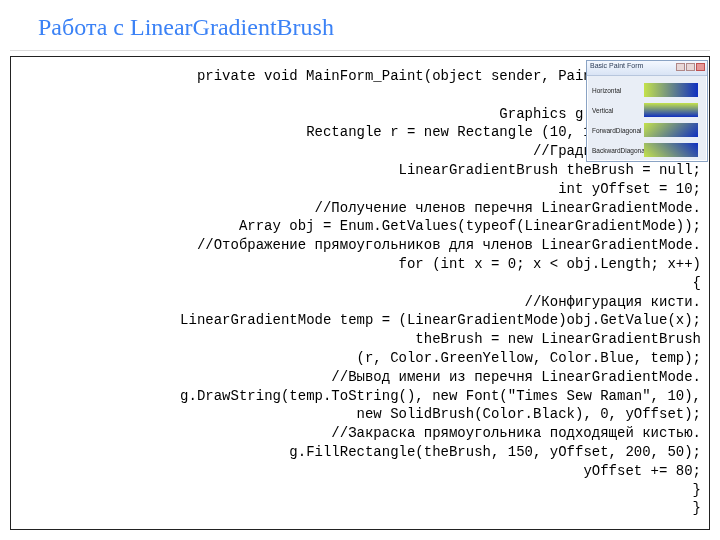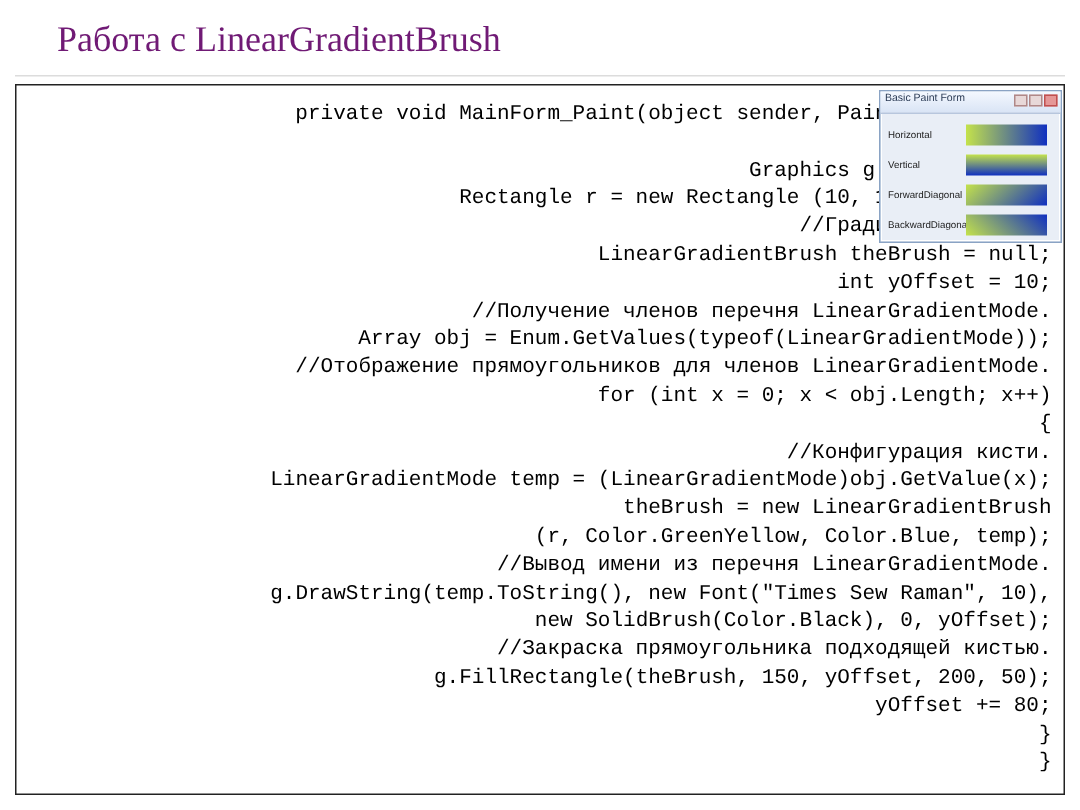--- a/index.html
+++ b/index.html
@@ -15,21 +15,21 @@
     position: relative;
     width: 720px;
     height: 540px;
     box-sizing: border-box;
   }
   .title {
     position: absolute;
     left: 38px;
     top: 14px;
     font-size: 24px;
-    color: #701a75;
+    color: #3b82f6;
     font-family: "Times New Roman", serif;
     text-align: right;
   }
   .rule {
     position: absolute;
     left: 10px;
     top: 50px;
     width: 700px;
     height: 1px;
     background: #dcdcdc;

